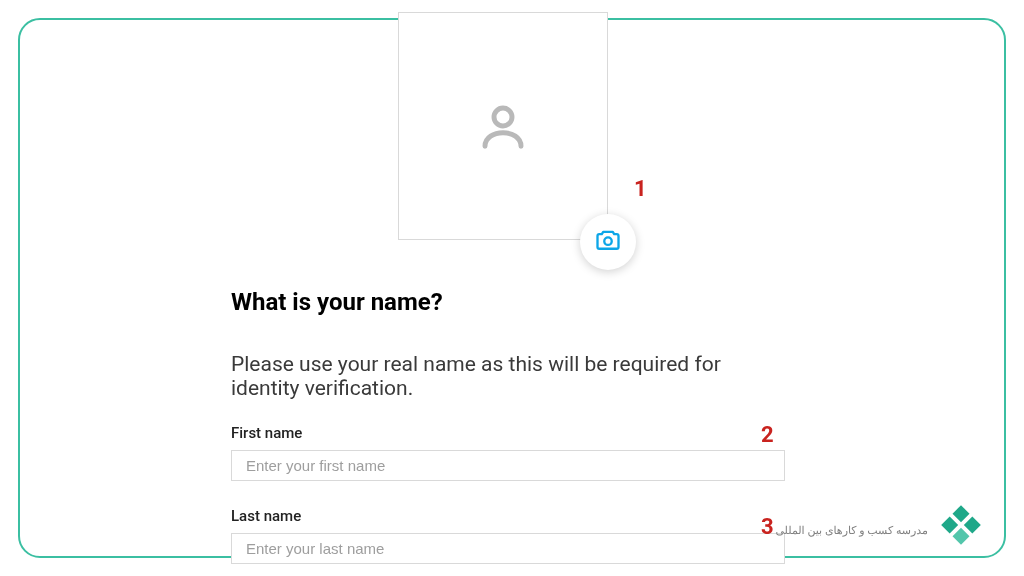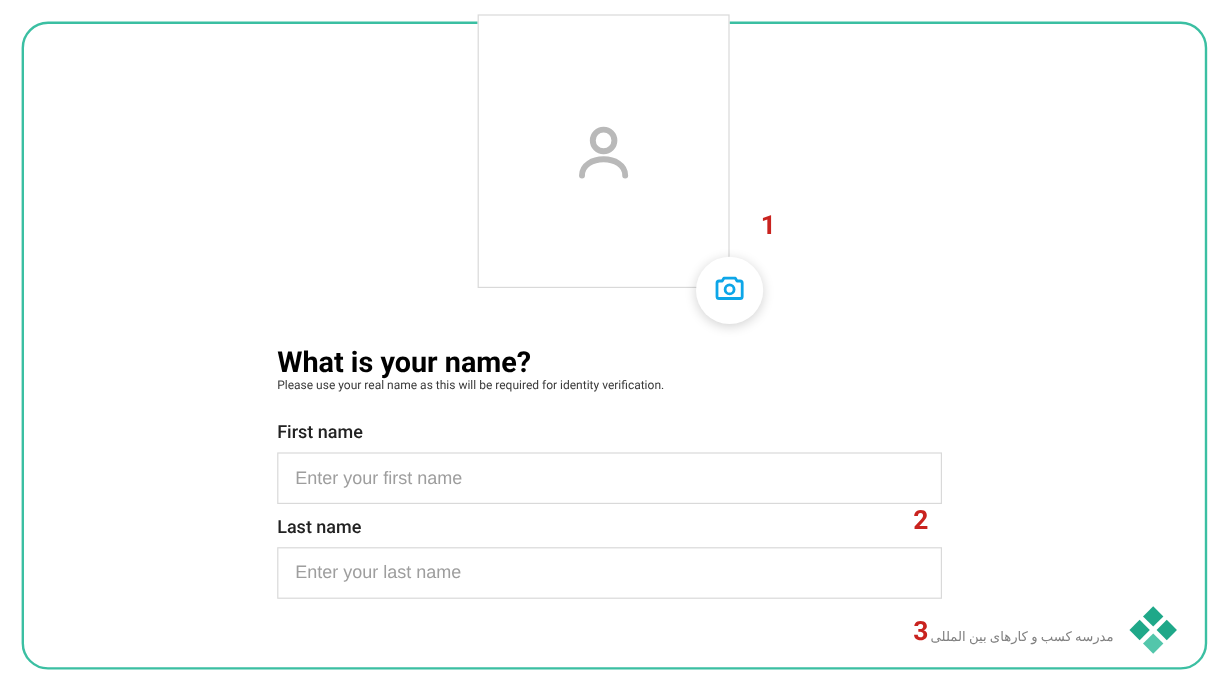--- a/index.html
+++ b/index.html
@@ -74,37 +74,38 @@
       top: 288px;
       left: 231px;
       width: 554px;
     }
     .heading {
       font-size: 24px;
       font-weight: 700;
       color: #000000;
     }
     .subheading {
-      font-size: 10px;
+      font-size: 21px;
       color: #3a3a3a;
       margin-bottom: 24px;
+      margin-top: 36px;
     }
     .field-group {
-      margin-bottom: 10px;
+      margin-bottom: 26px;
     }
     .field-label {
       font-size: 15px;
       color: #222222;
       font-weight: 500;
       display: block;
       margin-bottom: 8px;
     }
     .text-input {
       width: 100%;
-      height: 43px;
+      height: 31px;
       border: 1px solid #d9d9d9;
       padding: 0 14px;
       font-size: 15px;
       color: #333;
       outline: none;
       background: #ffffff;
     }
     .text-input::placeholder {
       color: #9e9e9e;
     }

